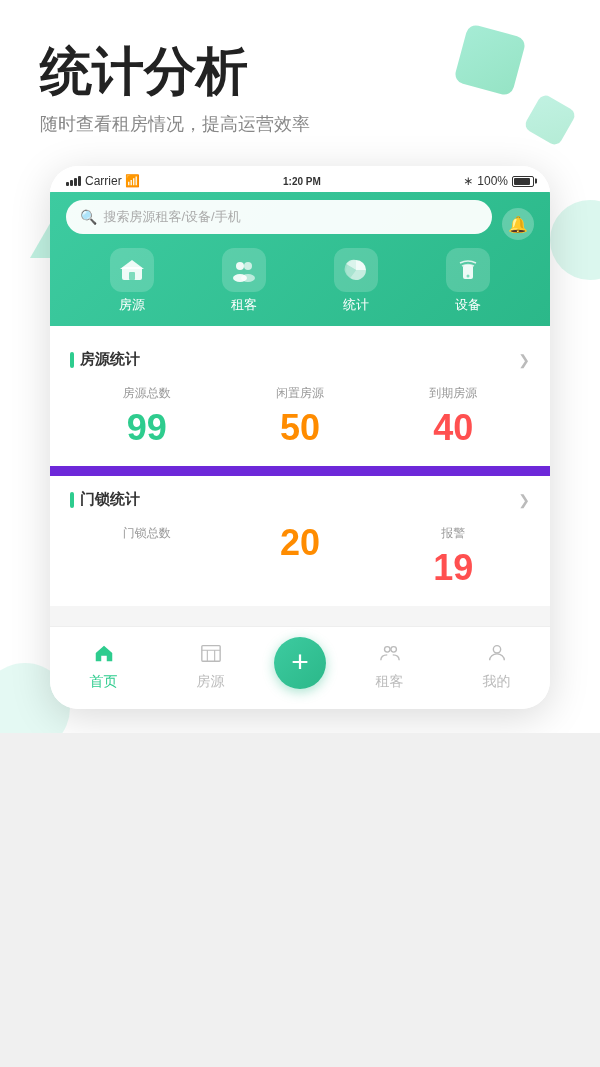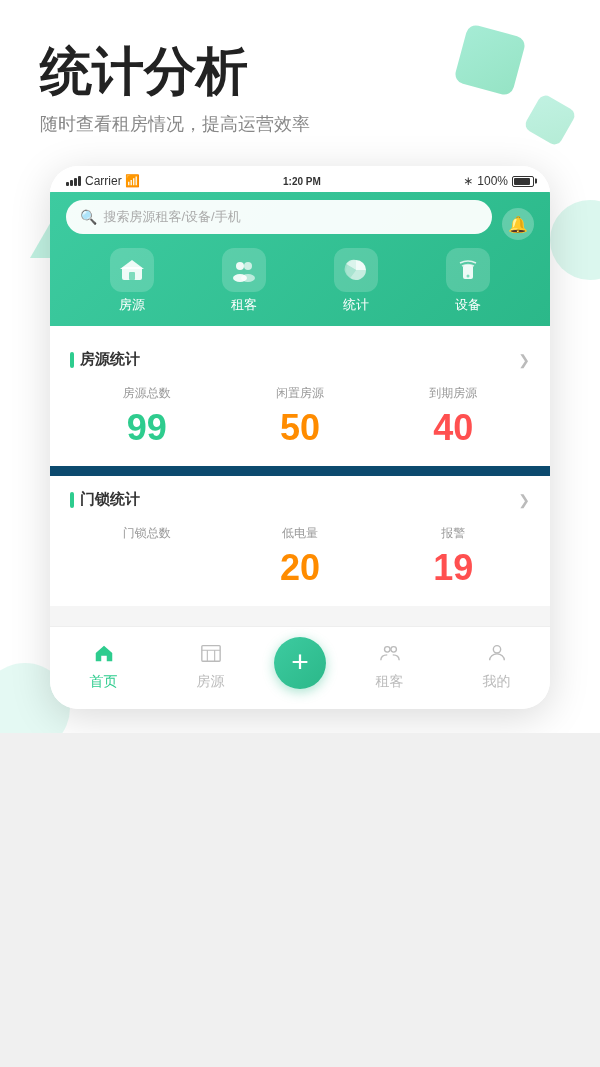--- a/index.html
+++ b/index.html
@@ -186,21 +186,21 @@
       display: flex; align-items: center; justify-content: center;
       font-size: 22px;
     }
     .nav-icon-item .icon-label {
       font-size: 13px;
       color: #fff;
     }
 
     
     .content {
-      background: #0c4a6e;
+      background: #6d28d9;
       padding: 0;
     }
     .stat-card {
       background: #fff;
       margin: 10px 0 0 0;
       padding: 14px 20px 20px 20px;
     }
     .stat-card-header {
       display: flex;
       align-items: center;
@@ -407,21 +407,20 @@
                 <div class="title-bar"></div>
                 <span>门锁统计</span>
               </div>
               <span class="chevron-right">❯</span>
             </div>
             <div class="stat-row">
               <div class="stat-item">
                 <div class="stat-label">门锁总数</div>
               </div>
               <div class="stat-item">
-                <div class="stat-label">低电量</div>
                 <div class="stat-value orange">20</div>
               </div>
               <div class="stat-item">
                 <div class="stat-label">报警</div>
                 <div class="stat-value red">19</div>
               </div>
             </div>
           </div>
 
           <div style="height: 20px; background: #f5f5f5;"></div>

